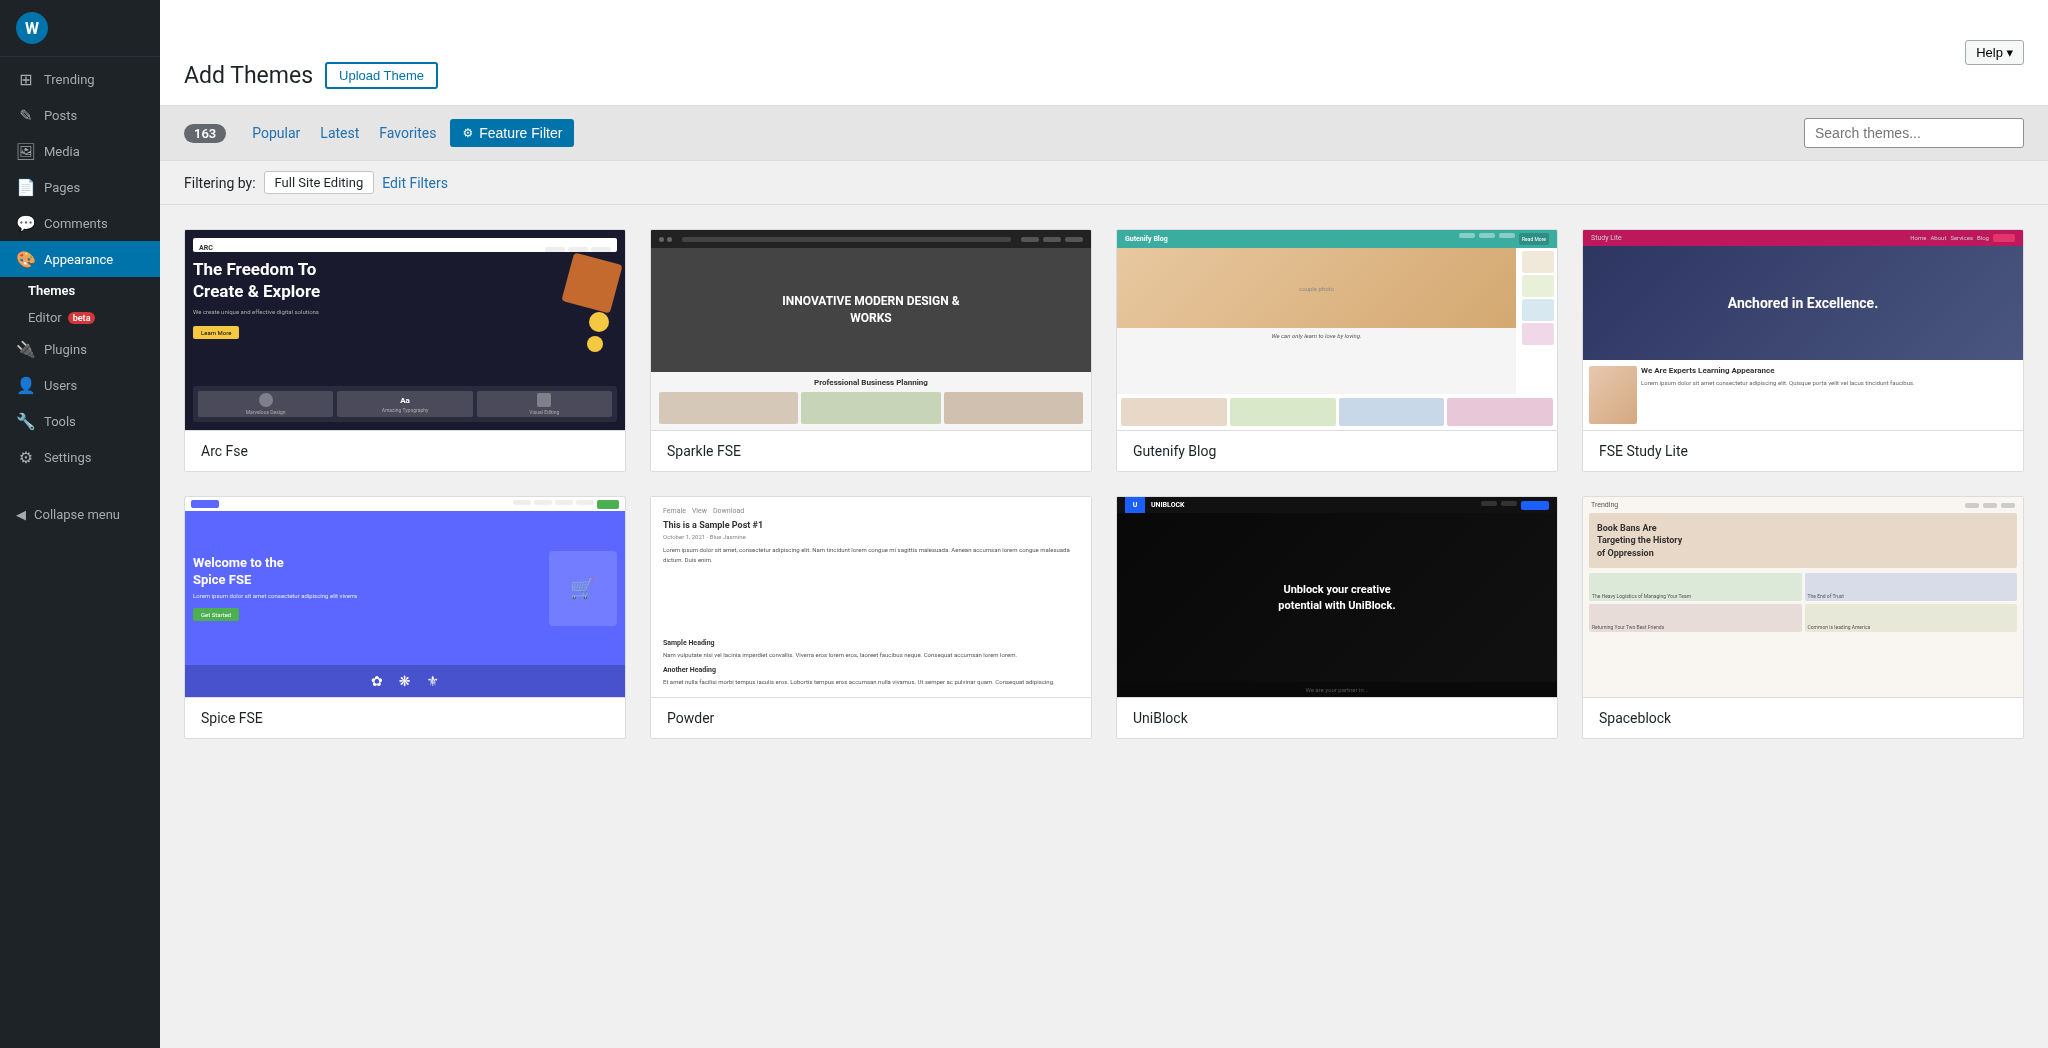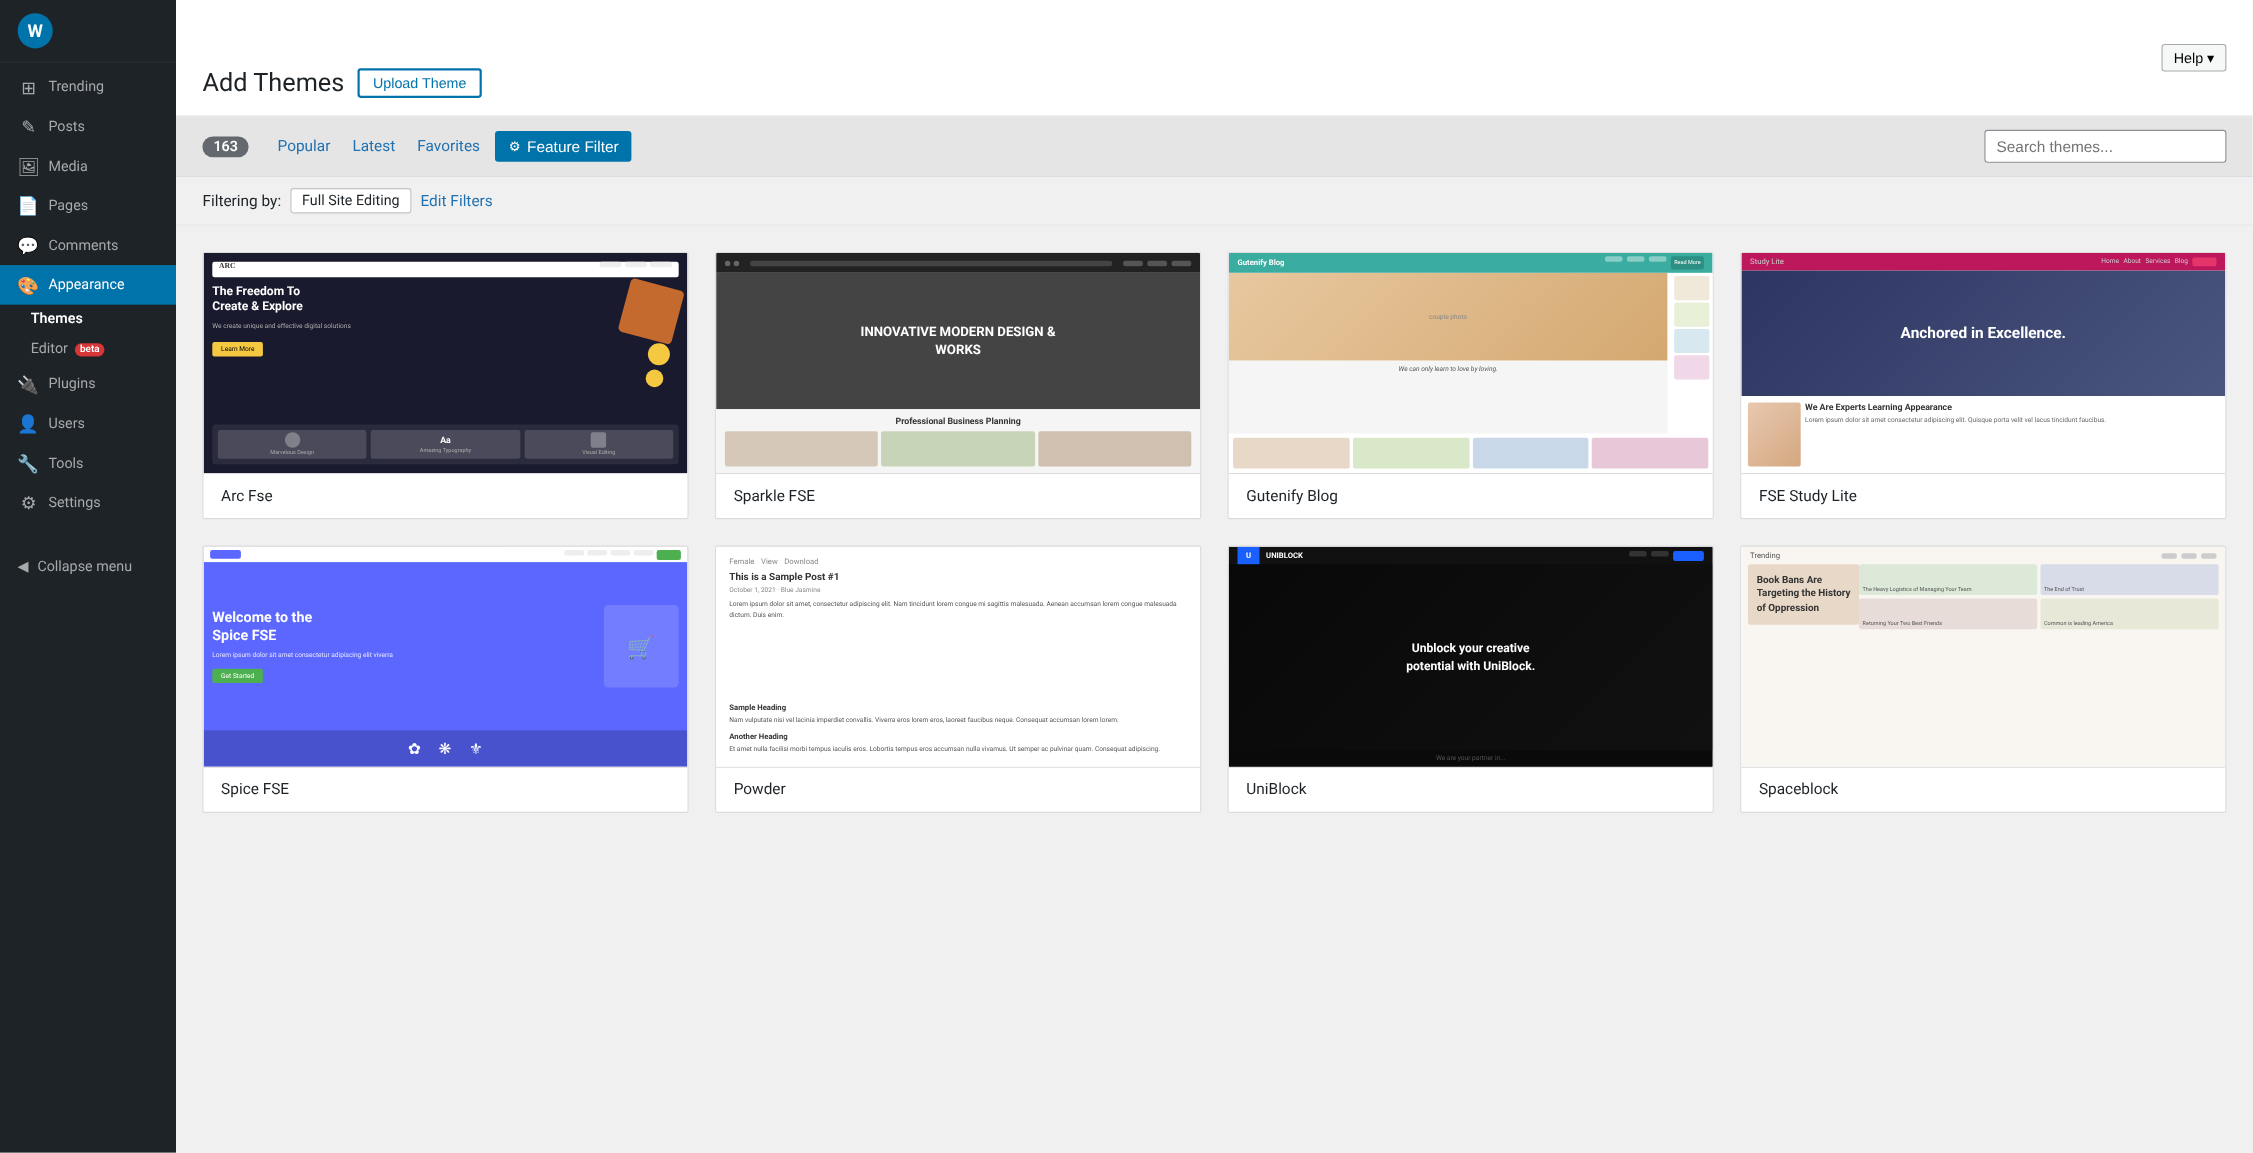--- a/index.html
+++ b/index.html
@@ -146,31 +146,31 @@
         <span class="filter-tag">Full Site Editing</span>
         <a class="edit-filters-link">Edit Filters</a>
       </div>
     </div>
 
     <div class="theme-grid">
 
       <div class="theme-card">
         <div class="theme-preview">
           <div style="width:100%;height:100%;background:#1a1a2e;display:flex;flex-direction:column;padding:8px;">
-            <div style="background:#fff;height:14px;border-radius:2px;display:flex;align-items:flex-start;padding:0 6px;margin-bottom:6px;gap:6px;font-family:Liberation Serif, serif;">
+            <div style="background:#fff;height:14px;border-radius:2px;display:flex;align-items:flex-end;padding:0 6px;margin-bottom:6px;gap:6px;">
               <span style="font-size:7px;font-weight:bold;color:#333;">ARC</span>
               <div style="flex:1;display:flex;gap:3px;justify-content:flex-end;">
                 <span style="width:20px;height:5px;background:#eee;border-radius:2px;"></span>
                 <span style="width:20px;height:5px;background:#eee;border-radius:2px;"></span>
                 <span style="width:20px;height:5px;background:#eee;border-radius:2px;"></span>
               </div>
             </div>
             <div style="flex:1;display:flex;gap:6px;align-items:flex-start;">
               <div style="flex:1;">
-                <div style="font-size:11px;font-weight:bold;color:#fff;line-height:1.3;margin-bottom:6px;">The Freedom To<br>Create &amp; Explore</div>
+                <div style="font-size:17px;font-weight:bold;color:#fff;line-height:1.3;margin-bottom:6px;">The Freedom To<br>Create &amp; Explore</div>
                 <div style="font-size:6px;color:#aaa;margin-bottom:8px;">We create unique and effective digital solutions</div>
                 <div style="background:#f5c842;display:inline-block;padding:3px 8px;border-radius:2px;font-size:6px;color:#000;">Learn More</div>
               </div>
               <div style="display:flex;flex-direction:column;gap:4px;align-items:flex-end;">
                 <div style="width:50px;height:50px;background:#c46a2e;transform:rotate(15deg);border-radius:4px;"></div>
                 <div style="width:20px;height:20px;background:#f5c842;border-radius:50%;margin-right:8px;"></div>
                 <div style="width:16px;height:16px;background:#f5c842;border-radius:50%;margin-right:14px;"></div>
               </div>
             </div>
             <div style="background:rgba(255,255,255,0.08);border-radius:3px;padding:5px;display:flex;gap:4px;margin-top:4px;">
@@ -383,21 +383,21 @@
         <div class="theme-preview">
           <div style="width:100%;height:100%;background:#f9f6f1;display:flex;flex-direction:column;">
             <div style="background:#f9f6f1;height:16px;display:flex;align-items:center;padding:0 8px;gap:6px;">
               <span style="font-size:7px;color:#555;">Trending</span>
               <div style="margin-left:auto;display:flex;gap:4px;">
                 <span style="width:14px;height:5px;background:#ccc;border-radius:2px;"></span>
                 <span style="width:14px;height:5px;background:#ccc;border-radius:2px;"></span>
                 <span style="width:14px;height:5px;background:#ccc;border-radius:2px;"></span>
               </div>
             </div>
-            <div style="flex:1;display:flex;flex-direction:row;padding:0 6px 6px;">
+            <div style="flex:1;display:flex;flex-direction:column;padding:0 6px 6px;">
               <div style="background:#e8d8c8;height:55px;border-radius:2px;margin-bottom:5px;display:flex;align-items:center;justify-content:center;overflow:hidden;">
                 <div style="width:100%;height:100%;display:flex;align-items:center;padding:5px 8px;">
                   <div style="font-size:9px;font-weight:bold;color:#333;line-height:1.4;">Book Bans Are<br>Targeting the History<br>of Oppression</div>
                 </div>
               </div>
               <div style="display:flex;gap:3px;flex:1;">
                 <div style="flex:1;display:flex;flex-direction:column;gap:3px;">
                   <div style="height:28px;background:#dce8d8;border-radius:2px;overflow:hidden;display:flex;align-items:flex-end;padding:2px 3px;">
                       <span style="font-size:5px;color:#555;line-height:1.2;">The Heavy Logistics of Managing Your Team</span>
                     </div>

